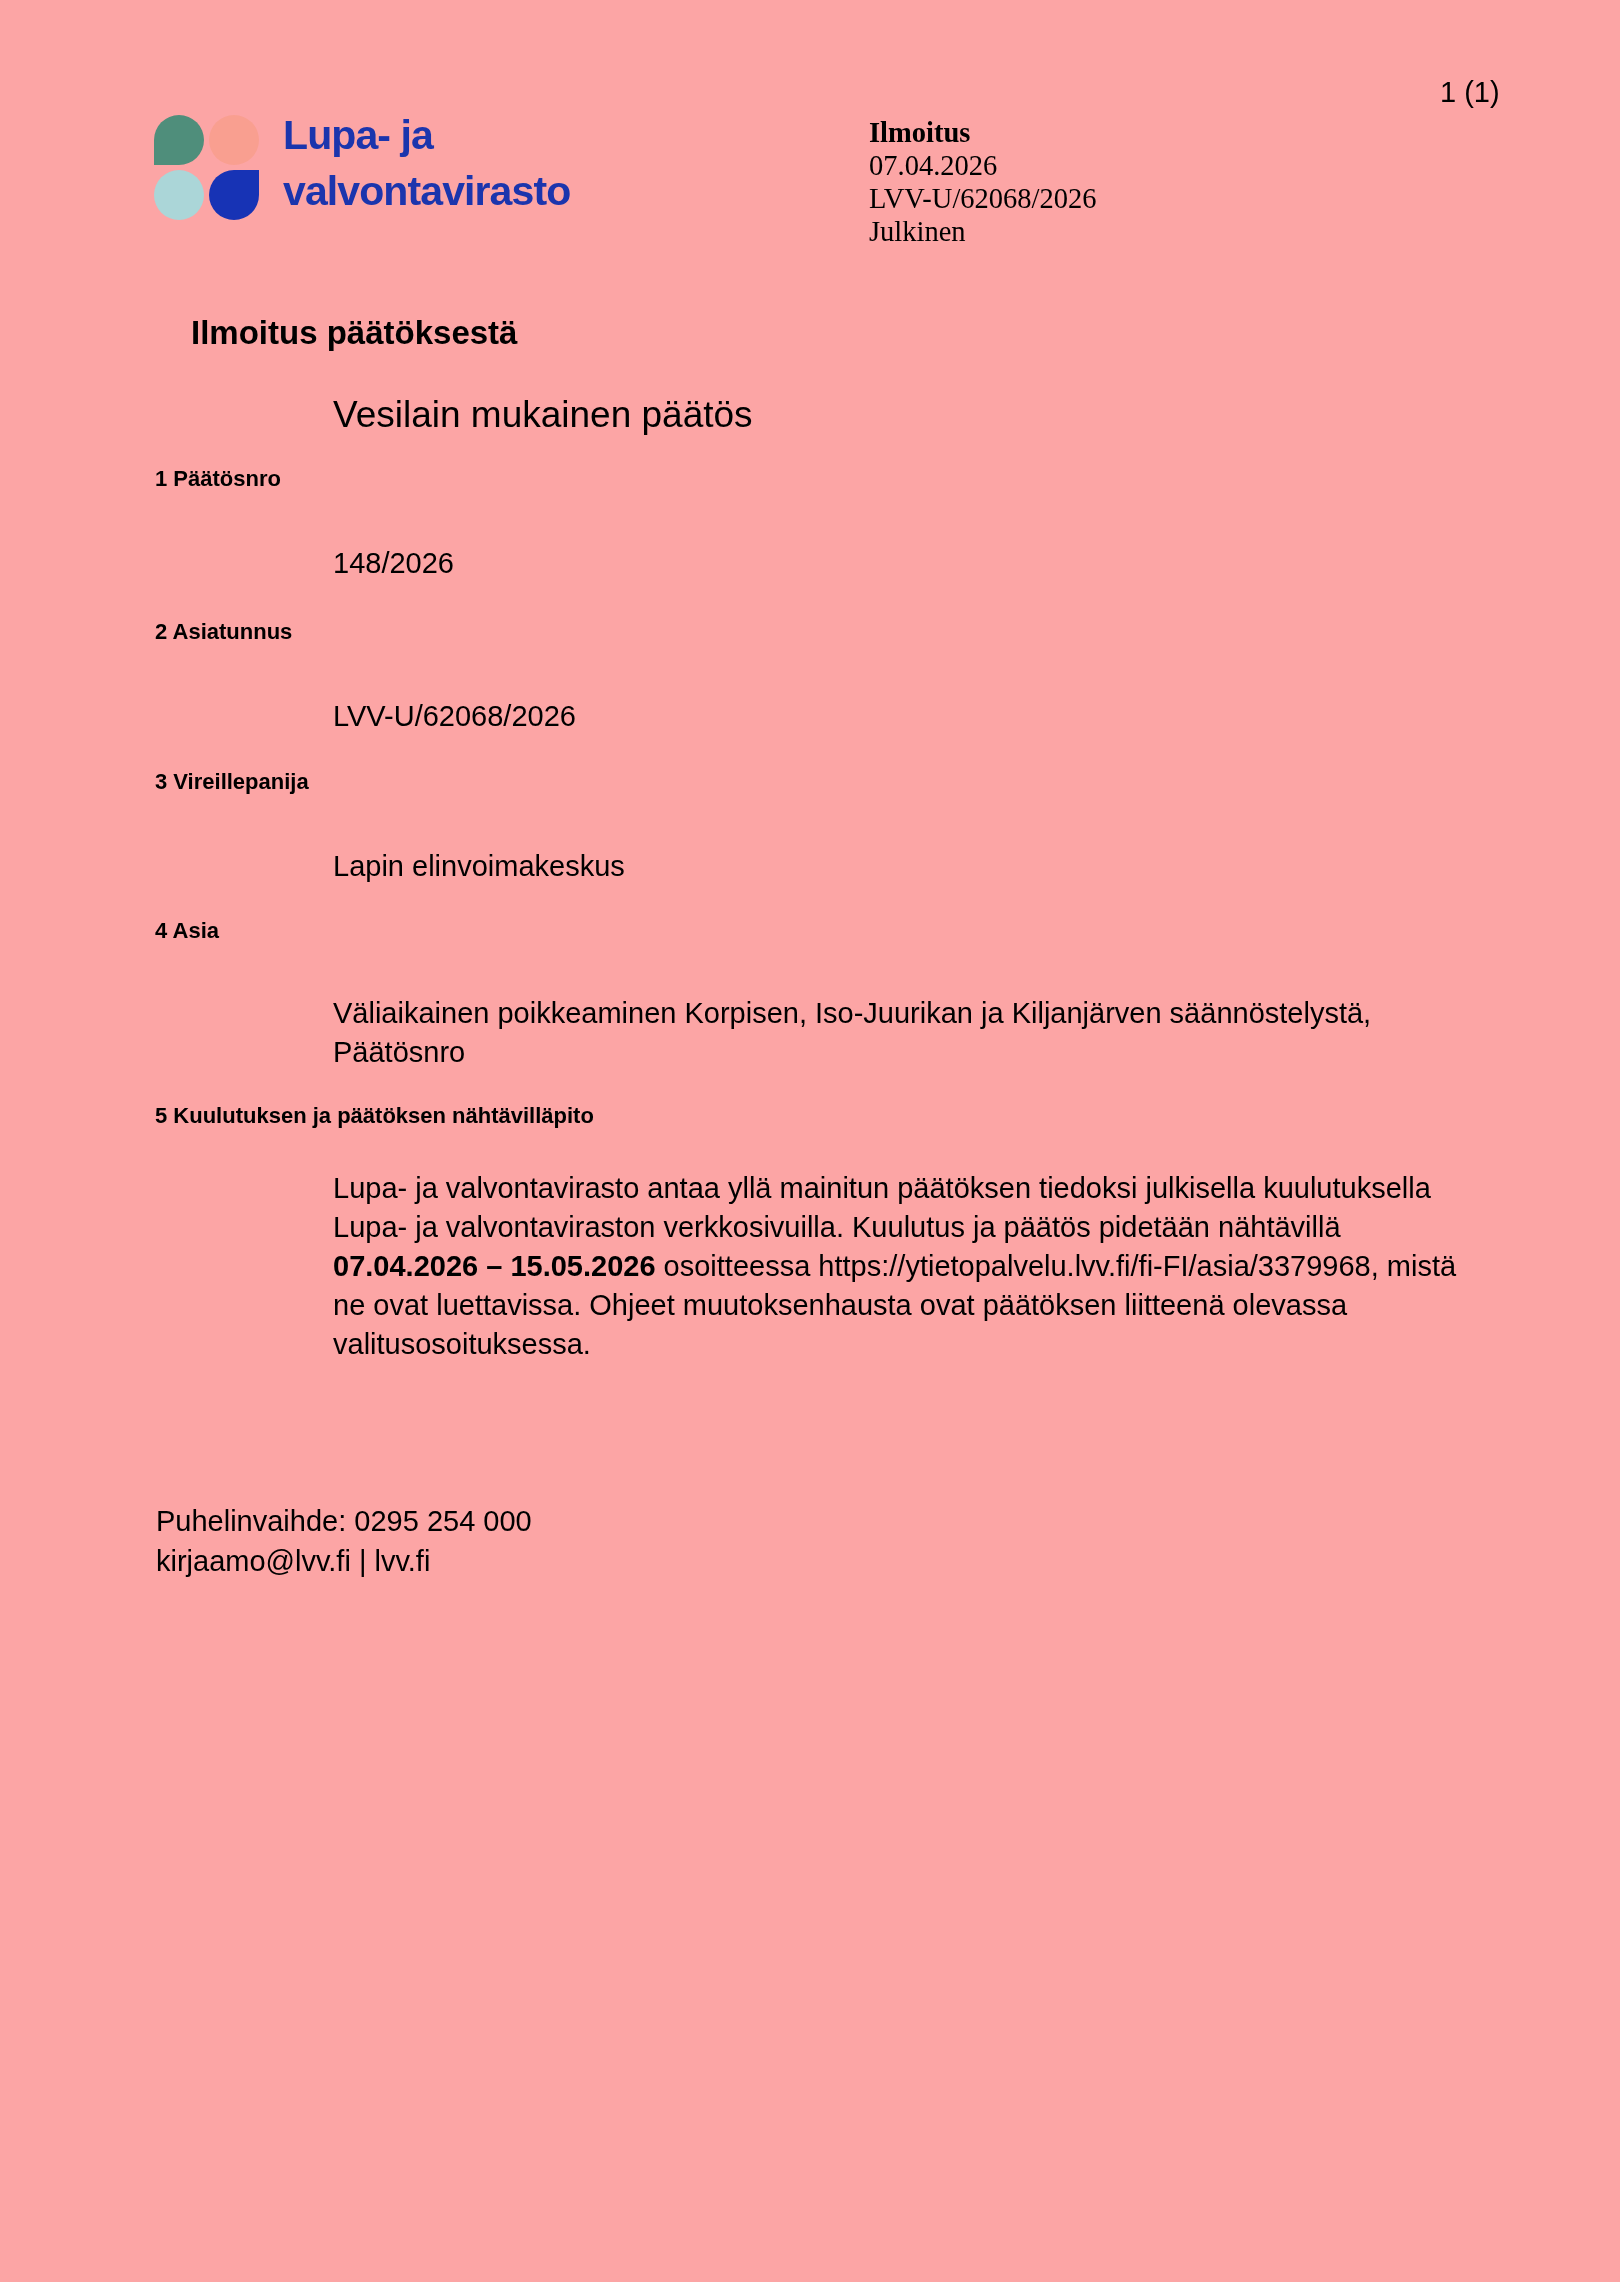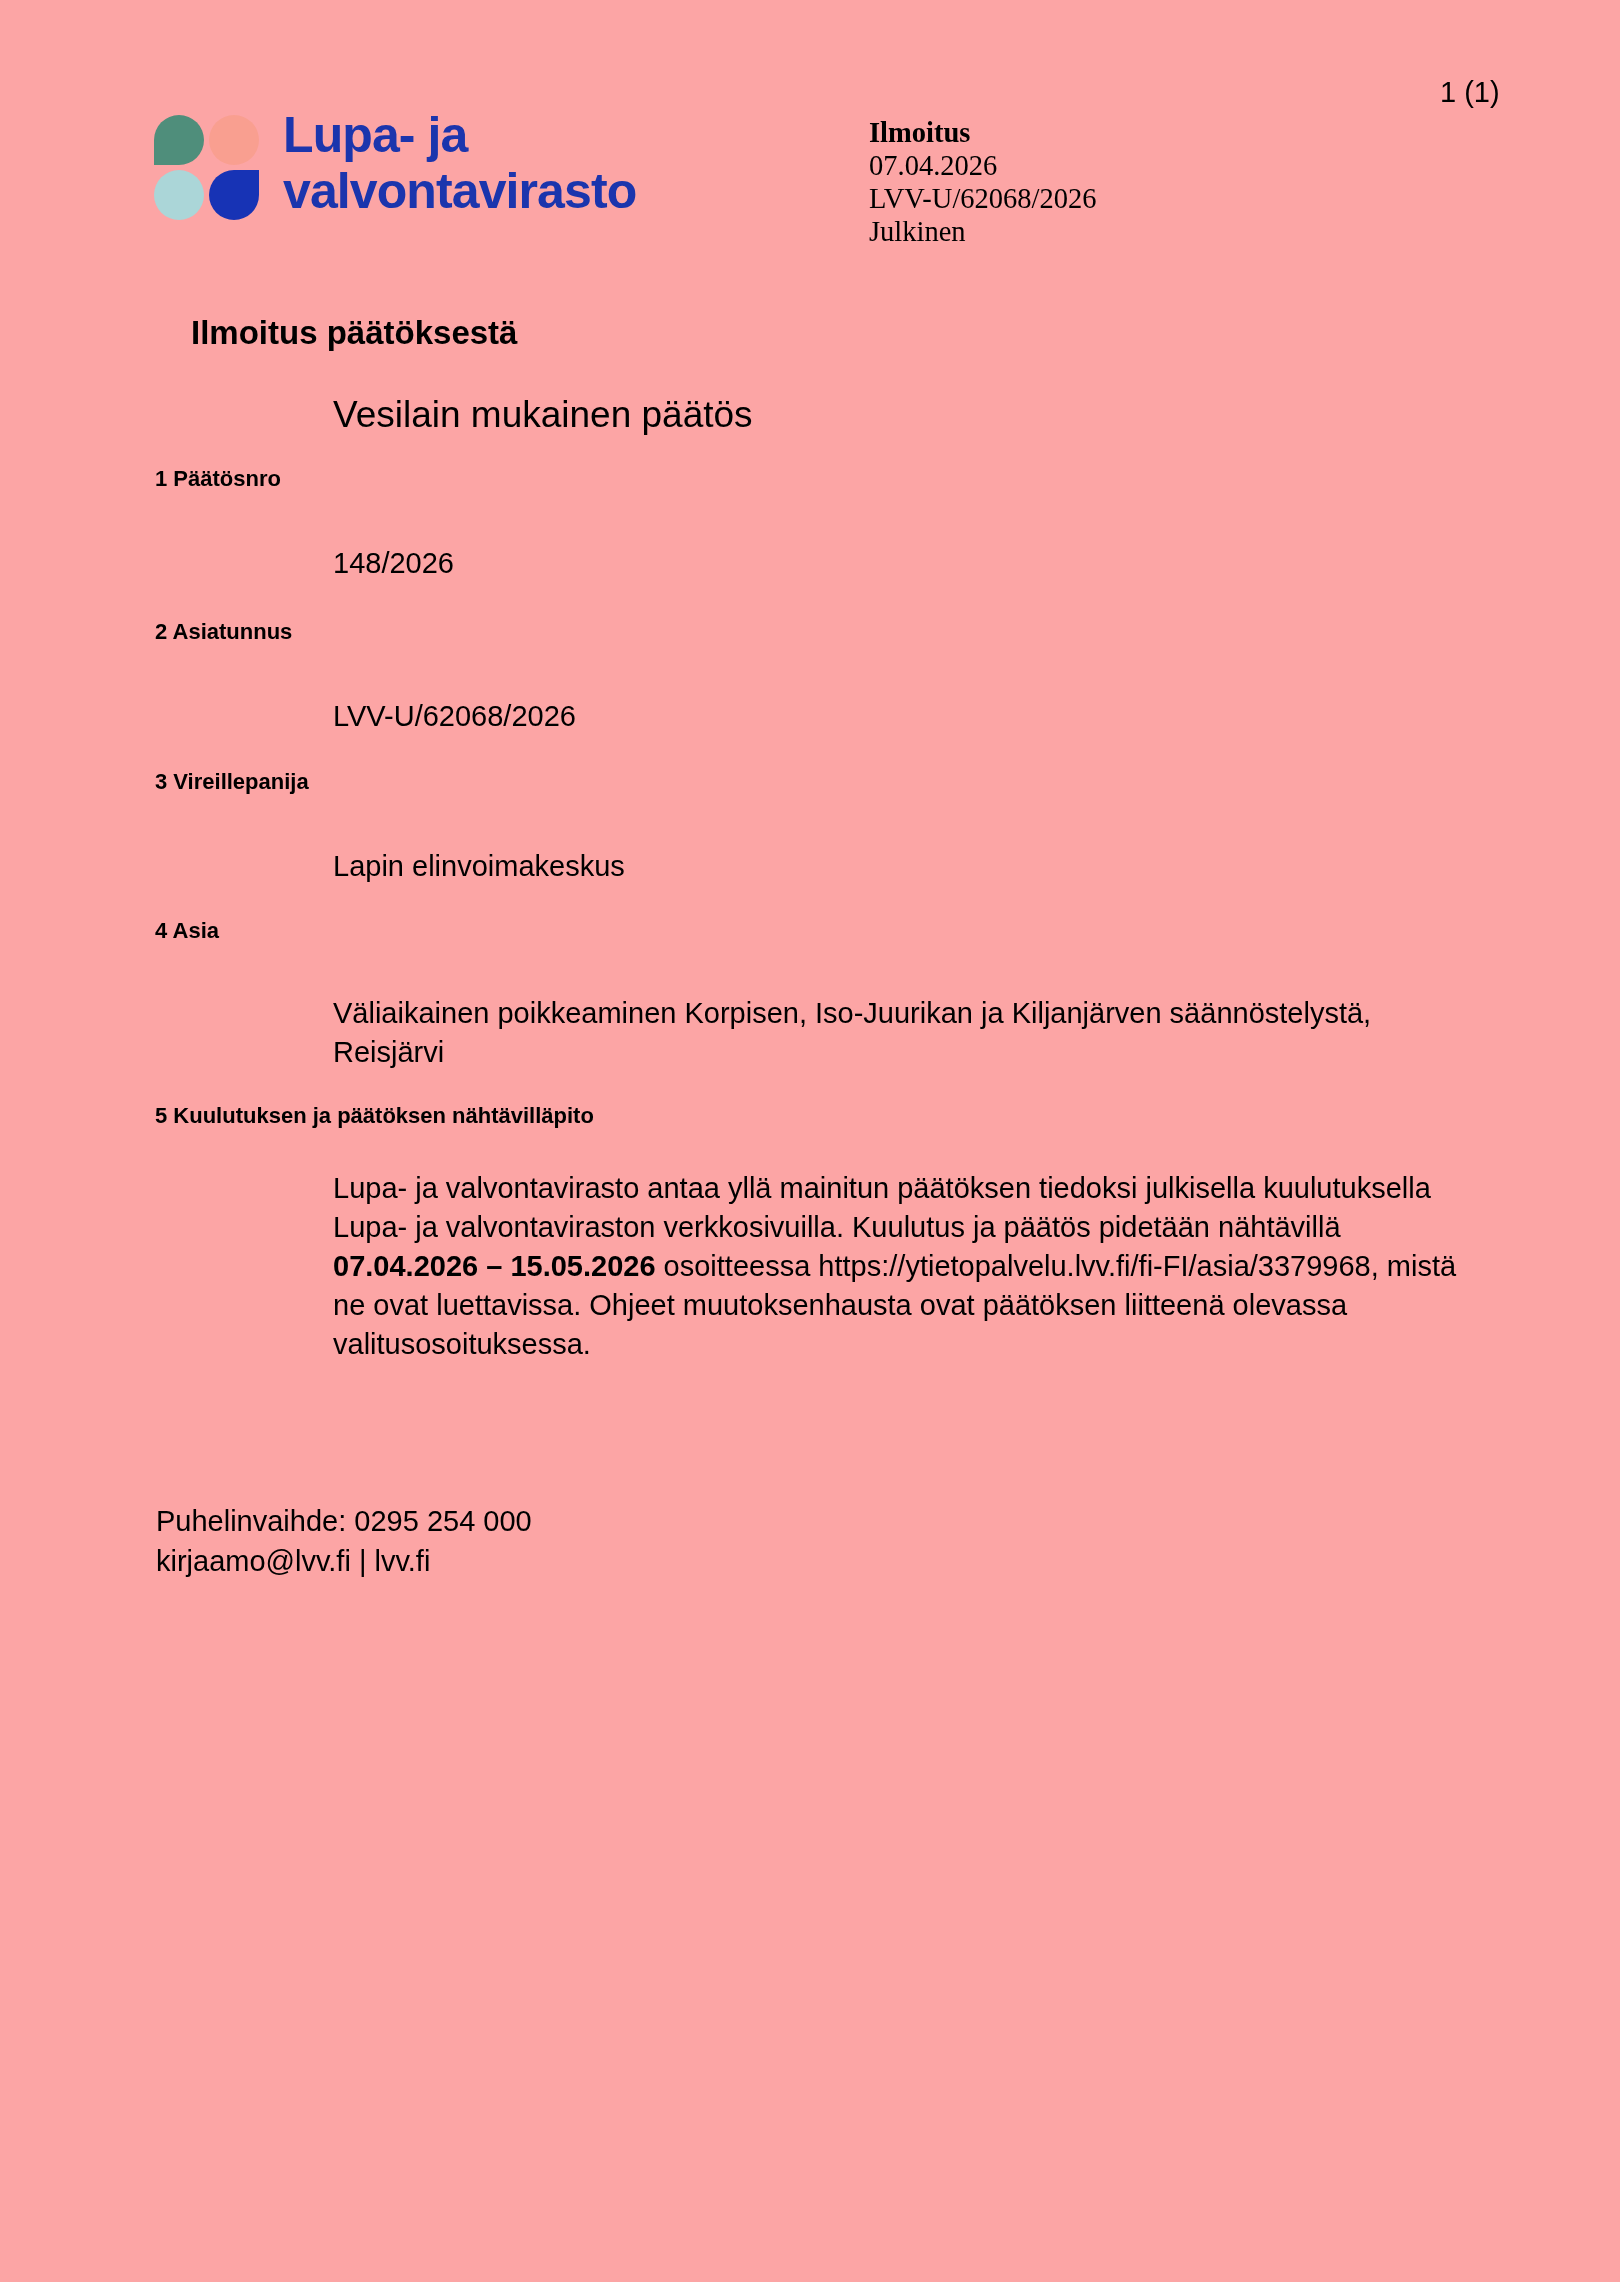--- a/index.html
+++ b/index.html
@@ -37,21 +37,21 @@
   .logo-shape { width: 50px; height: 50px; }
   .shape-teal      { border-radius: 50% 50% 50% 0; }   
   .shape-salmon    { border-radius: 50%; }
   .shape-lightblue { border-radius: 50%; }
   .shape-darkblue  { border-radius: 50% 0 50% 50%; }   
   .logo-wordmark {
     position: absolute;
     left: 283px;
     top: 107px;
     font-weight: bold;
-    font-size: 50px;
+    font-size: 41px;
     line-height: 56px;
     letter-spacing: -0.9px;
   }
   .meta-block {
     position: absolute;
     left: 869px;
     top: 116px;
     font-size: 28.5px;
     line-height: 33px;
     font-family: Liberation Serif, serif;
@@ -140,21 +140,21 @@
 
   <div class="sec-h h2">2 Asiatunnus</div>
   <div class="sec-v v2">LVV-U/62068/2026</div>
 
   <div class="sec-h h3">3 Vireillepanija</div>
   <div class="sec-v v3">Lapin elinvoimakeskus</div>
 
   <div class="sec-h h4">4 Asia</div>
   <div class="sec-v v4">
     <span class="pline">Väliaikainen poikkeaminen Korpisen, Iso-Juurikan ja Kiljanjärven säännöstelystä,</span>
-    <span class="pline">Reisjärvi</span>
+    <span class="pline">Päätösnro</span>
   </div>
 
   <div class="sec-h h5">5 Kuulutuksen ja päätöksen nähtävilläpito</div>
   <div class="sec-v par5">
     <span class="pline">Lupa- ja valvontavirasto antaa yllä mainitun päätöksen tiedoksi julkisella kuulutuksella</span>
     <span class="pline">Lupa- ja valvontaviraston verkkosivuilla. Kuulutus ja päätös pidetään nähtävillä</span>
     <span class="pline"><span class="b">07.04.2026 – 15.05.2026</span> <span>osoitteessa https://ytietopalvelu.lvv.fi/fi-FI/asia/3379968, mistä</span></span>
     <span class="pline">ne ovat luettavissa. Ohjeet muutoksenhausta ovat päätöksen liitteenä olevassa</span>
     <span class="pline">valitusosoituksessa.</span>
   </div>

